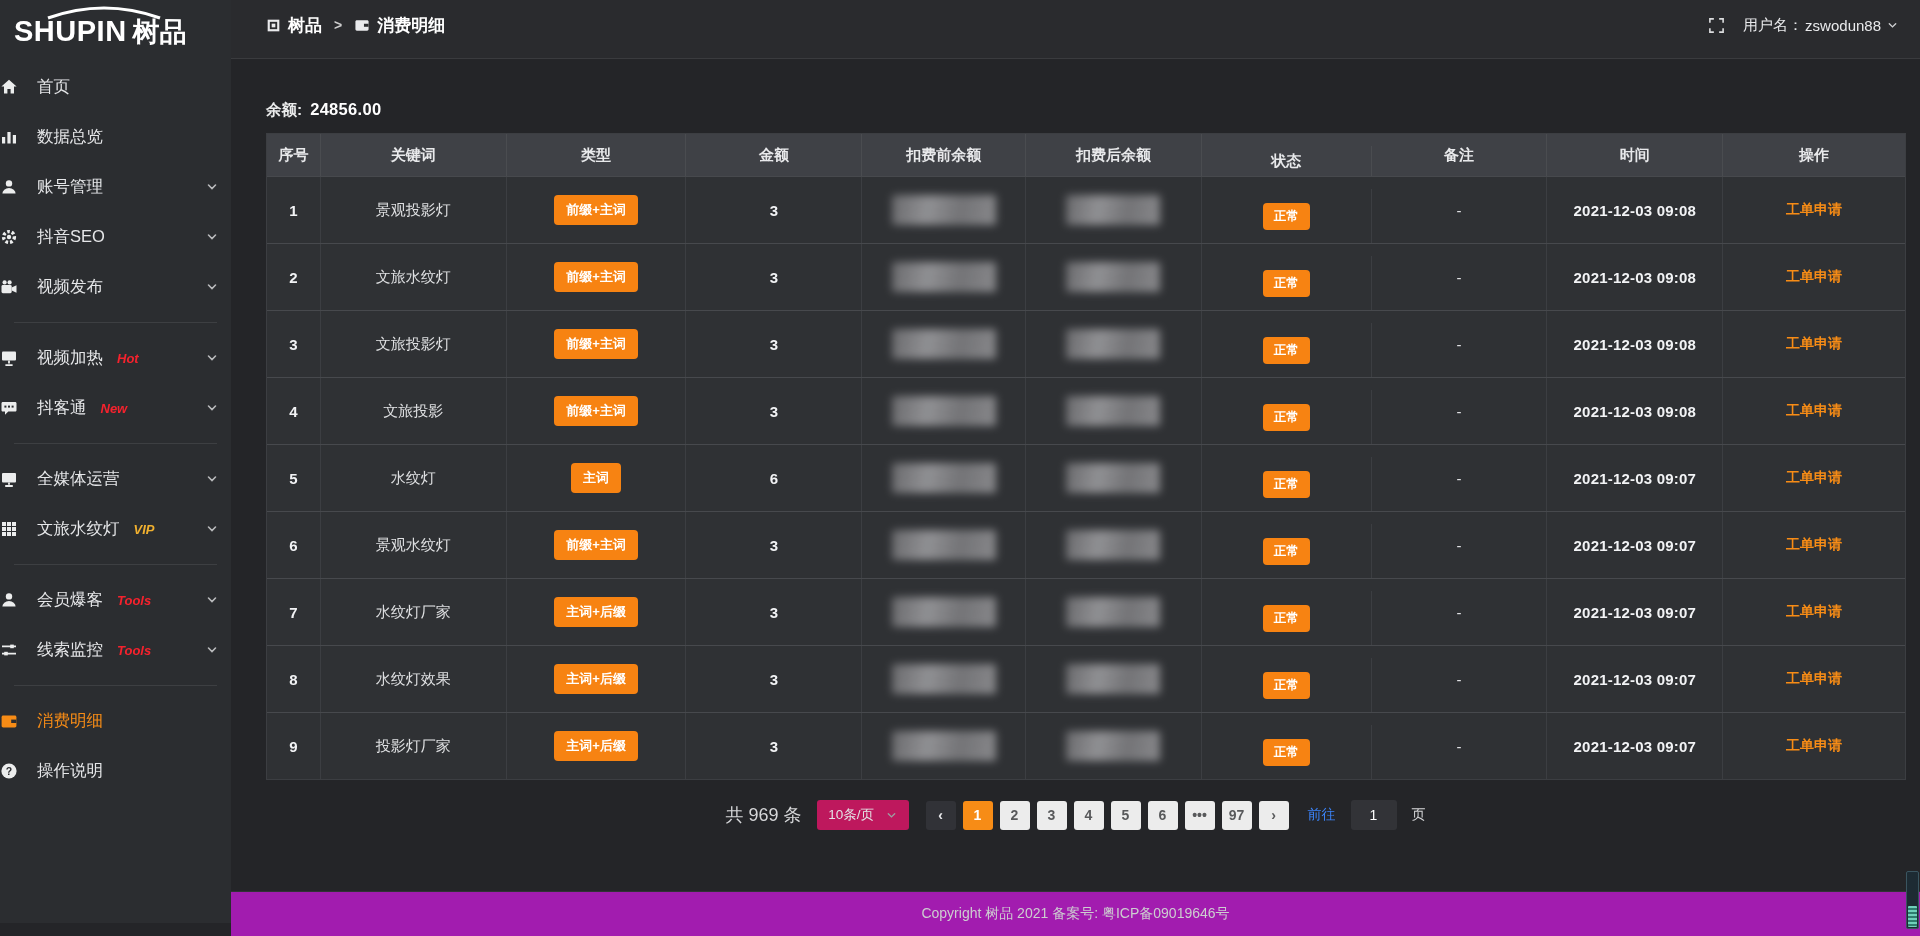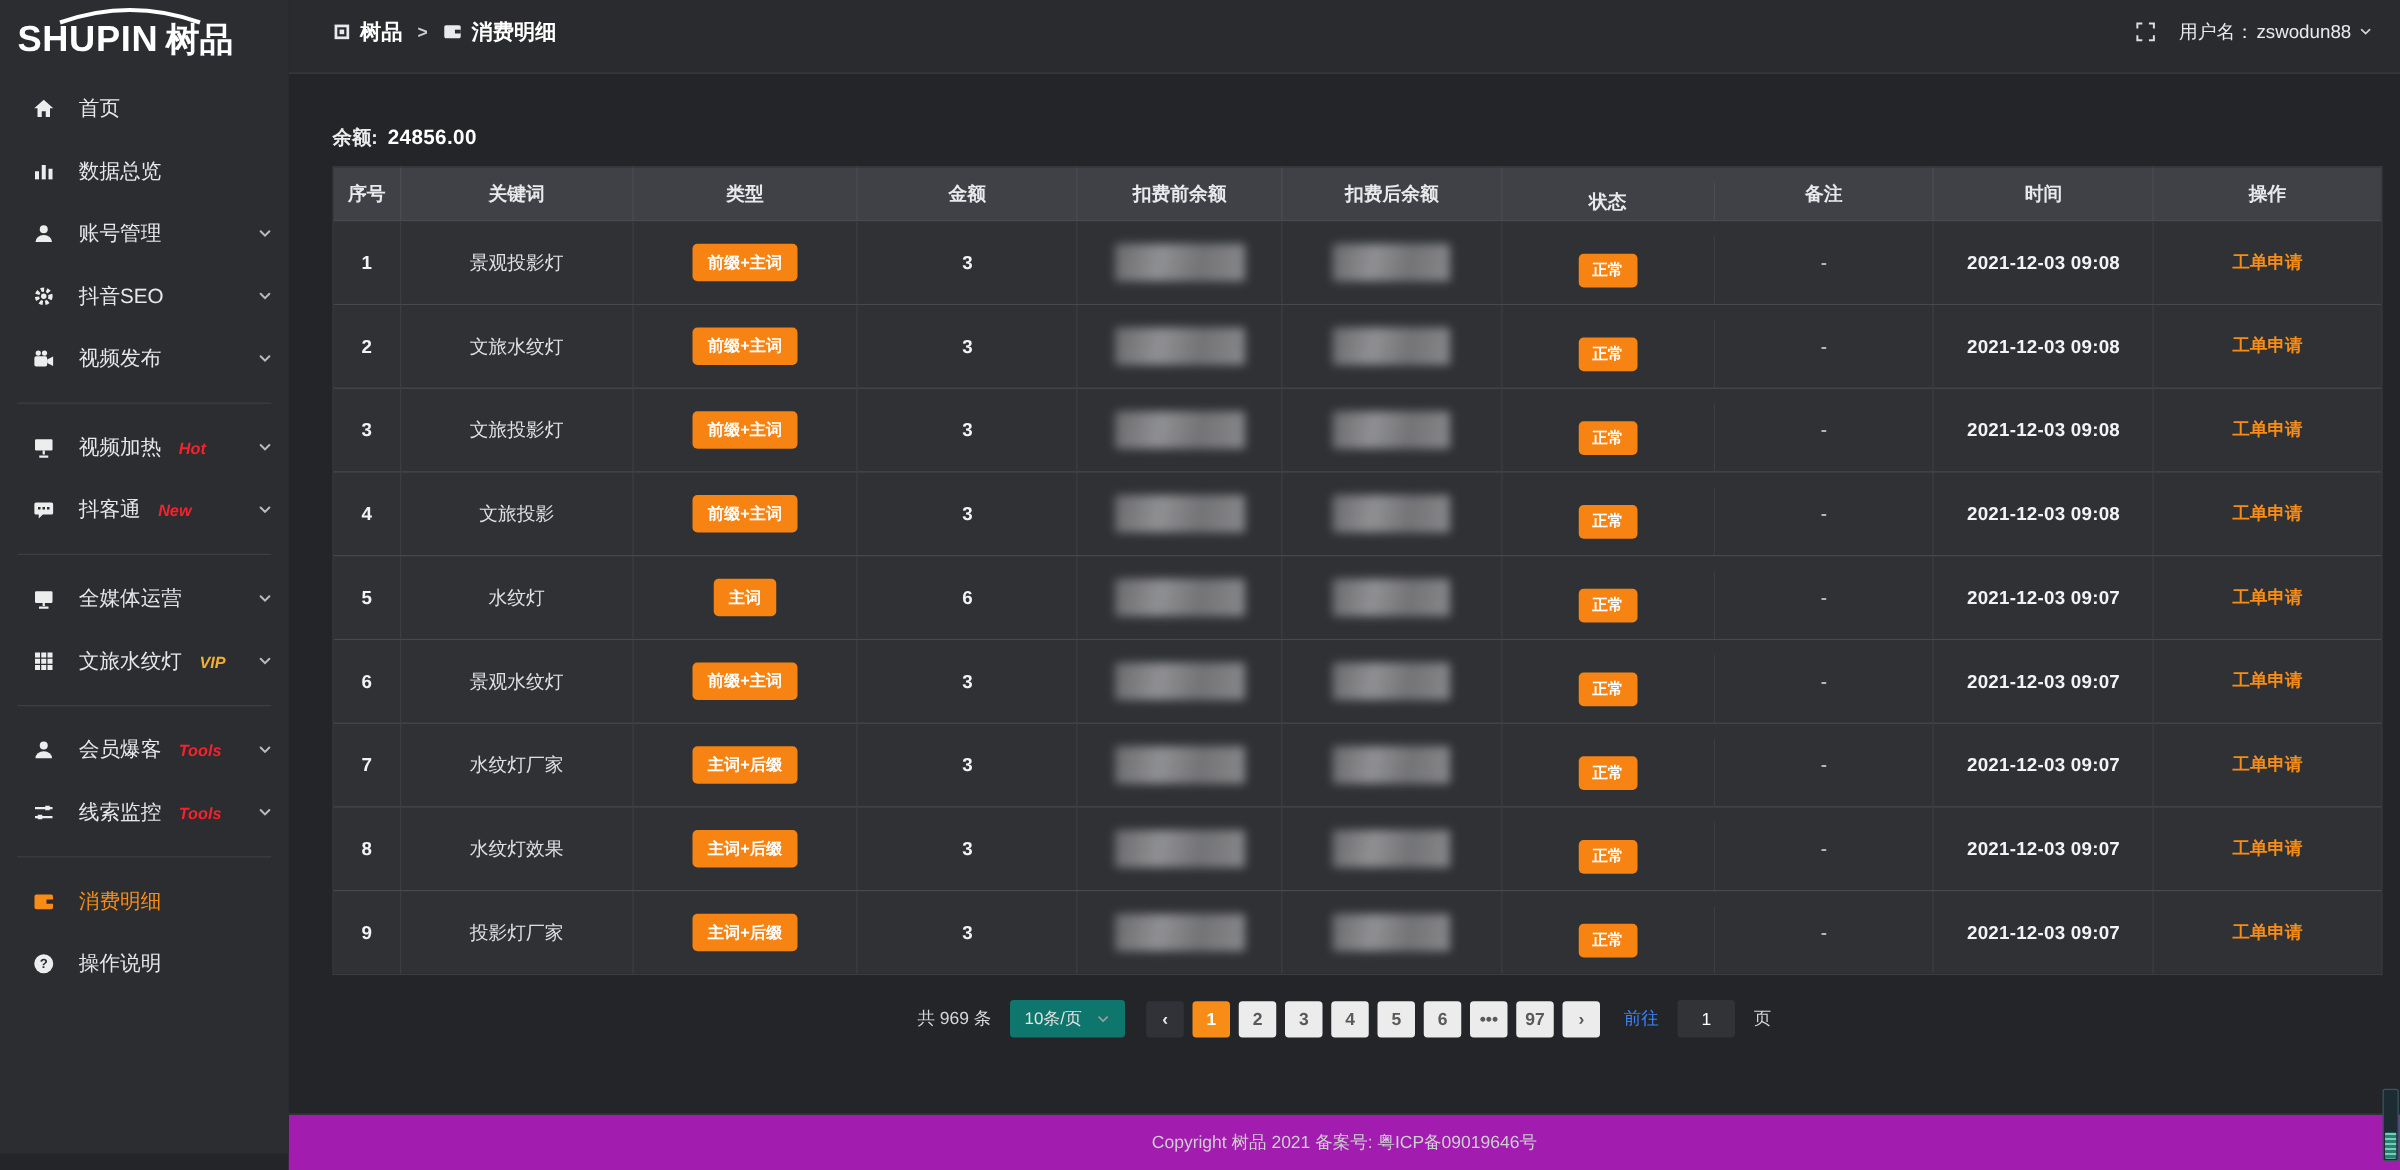--- a/index.html
+++ b/index.html
@@ -7,21 +7,21 @@
   body {
     font-family:"Liberation Sans","DejaVu Sans",sans-serif;
     background:#242528; color:#e3e4e6; position:relative;
   }
   
   .sidebar{position:absolute;left:0;top:0;bottom:13px;width:231px;background:#2b2d30;z-index:5;}
   .logo{height:62px;position:relative;padding:14px 0 0 14px;white-space:nowrap;}
   .logo-arc{position:absolute;left:44px;top:4px;}
   .logo-en{font-size:29px;font-weight:900;letter-spacing:.5px;color:#fff;}
   .logo-cn{font-size:27px;font-weight:900;color:#fff;margin-left:6px;}
-  .side-item{height:50px;display:flex;align-items:center;padding-left:26px;position:relative;color:#e6e7e9;cursor:pointer;text-align:center;}
+  .side-item{height:50px;display:flex;align-items:center;position:relative;color:#e6e7e9;cursor:pointer;text-align:center;}
   .side-item .s-icon{width:22px;margin-right:15px;display:flex;align-items:center;color:#eceded;}
   .side-item .s-label{font-size:16.5px;}
   .side-item.active{color:#f78c16;}
   .side-item.active .s-icon{color:#f78c16;}
   .s-tag{font-size:13px;font-weight:700;font-style:italic;margin-left:14px;}
   .tag-red{color:#f5222d;}
   .tag-gold{color:#f0b02f;}
   .s-chevron{position:absolute;right:13px;color:#b9babc;display:flex;}
   .side-divider{height:1px;background:#3d3f42;margin:10px 14px 10px 14px;}
   
@@ -50,22 +50,22 @@
   .td.c0,.td.c3{font-weight:700;color:#f2f3f5;}
   .td.c8{font-weight:700;color:#f2f3f5;letter-spacing:.2px;}
   .badge{background:#f78312;color:#fff;font-size:13px;font-weight:700;padding:6px 12px;border-radius:4px;white-space:nowrap;}
   .badge-sm{padding:5px 11px;font-size:12.5px;}
   .blur{width:104px;height:30px;border-radius:2px;filter:blur(4px);opacity:.9;
         background:linear-gradient(100deg,#707073,#9b9b9e 35%,#7b7b7e 65%,#929295);}
   .blur2{width:94px;}
   .action-link{color:#f78c16;font-size:14px;font-weight:700;cursor:pointer;text-decoration:none;}
   
   .pagination{position:absolute;left:0;right:0;top:740px;display:flex;align-items:center;justify-content:center;gap:7px;}
-  .pg-total{font-size:14px;color:#d6d7d9;margin-right:8px;}
-  .page-size{height:30px;min-width:92px;background:#0f766e;border-radius:3px;color:#e2e3e5;font-size:13.5px;display:flex;align-items:center;justify-content:center;gap:12px;margin-right:10px;cursor:pointer;}
+  .pg-total{font-size:18px;color:#d6d7d9;margin-right:8px;}
+  .page-size{height:30px;min-width:92px;background:#be185d;border-radius:3px;color:#e2e3e5;font-size:13.5px;display:flex;align-items:center;justify-content:center;gap:12px;margin-right:10px;cursor:pointer;}
   .page-size .s-chev{display:flex;color:#9d9ea0;}
   .pbtn{min-width:30px;height:29px;padding:0 4px;border-radius:3px;background:#ececec;color:#58595b;font-size:14px;font-weight:700;display:flex;align-items:center;justify-content:center;cursor:pointer;border:none;}
   .pbtn.nav-dark{background:#313237;color:#e8e9eb;}
   .pbtn.active{background:#f78c16;color:#fff;}
   .pg-goto{font-size:14px;color:#3b82f6;margin-left:12px;}
   .goto-input{width:46px;height:30px;background:#323337;border:none;border-radius:3px;color:#fff;font-size:14px;text-align:center;font-family:inherit;margin:0 8px;}
   .pg-unit{font-size:14px;color:#d6d7d9;}
   
   .footer{position:absolute;left:0;right:0;bottom:0;height:45px;background:#a21caf;border-top:1px solid #313235;display:flex;align-items:center;justify-content:center;}
   .footer-text{font-size:14px;color:#cdced0;}

